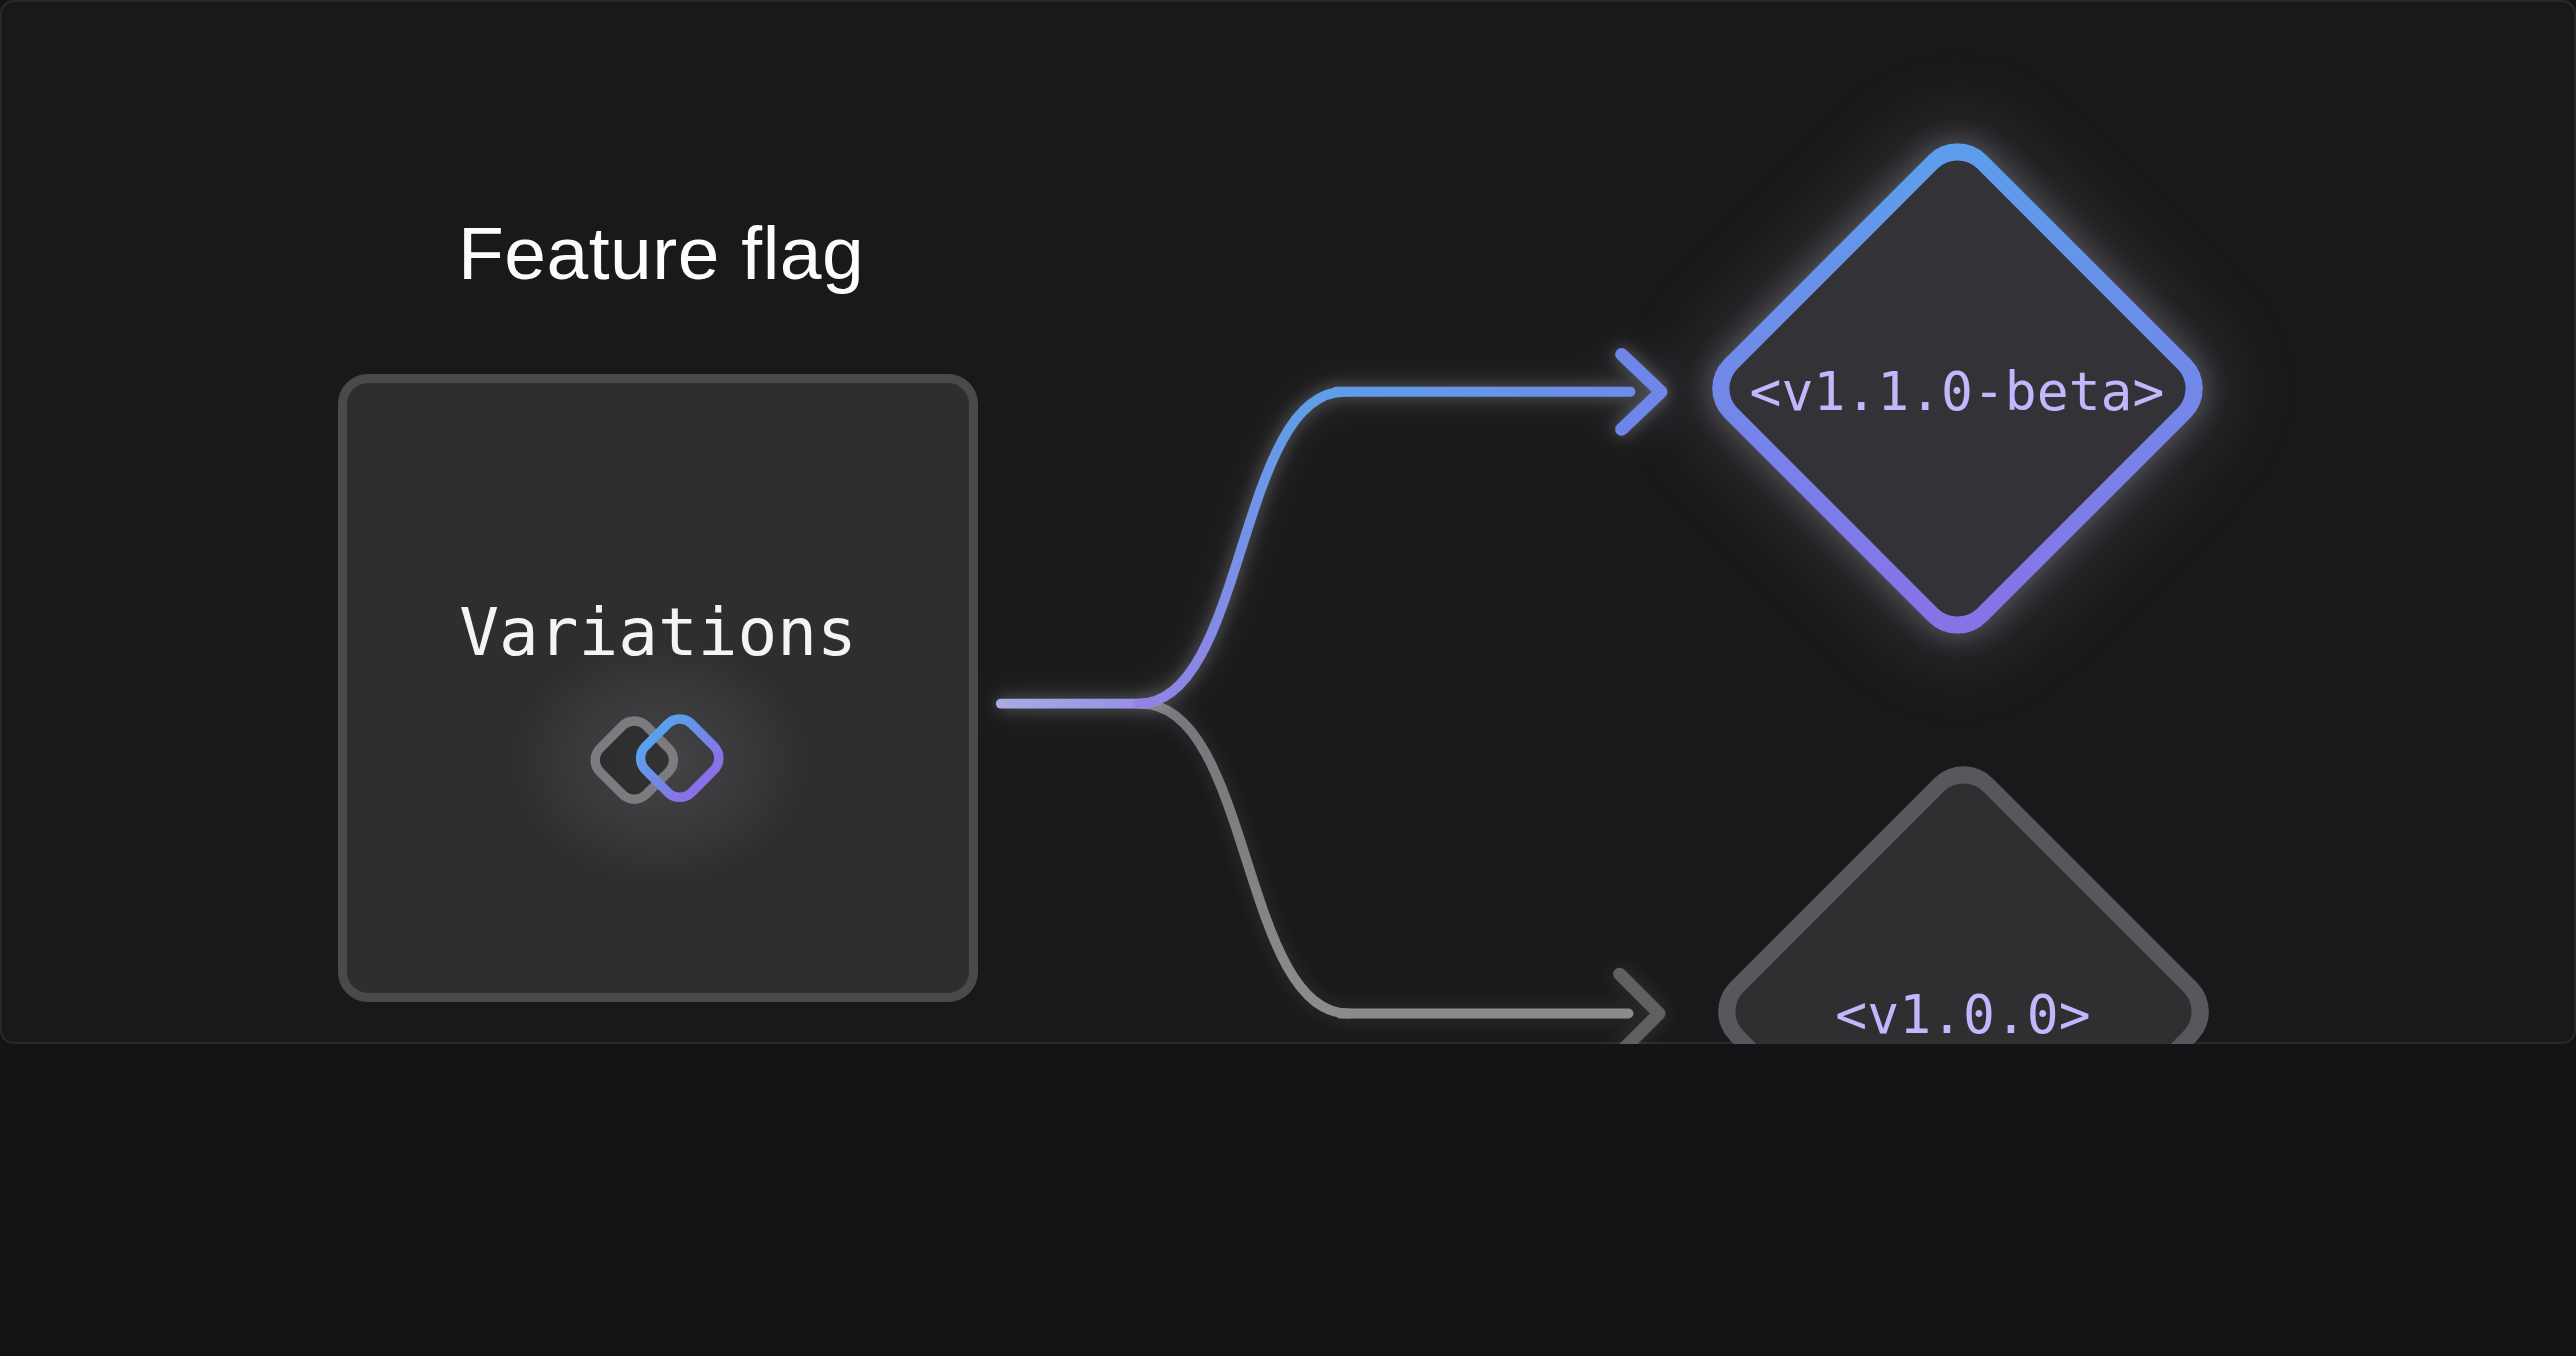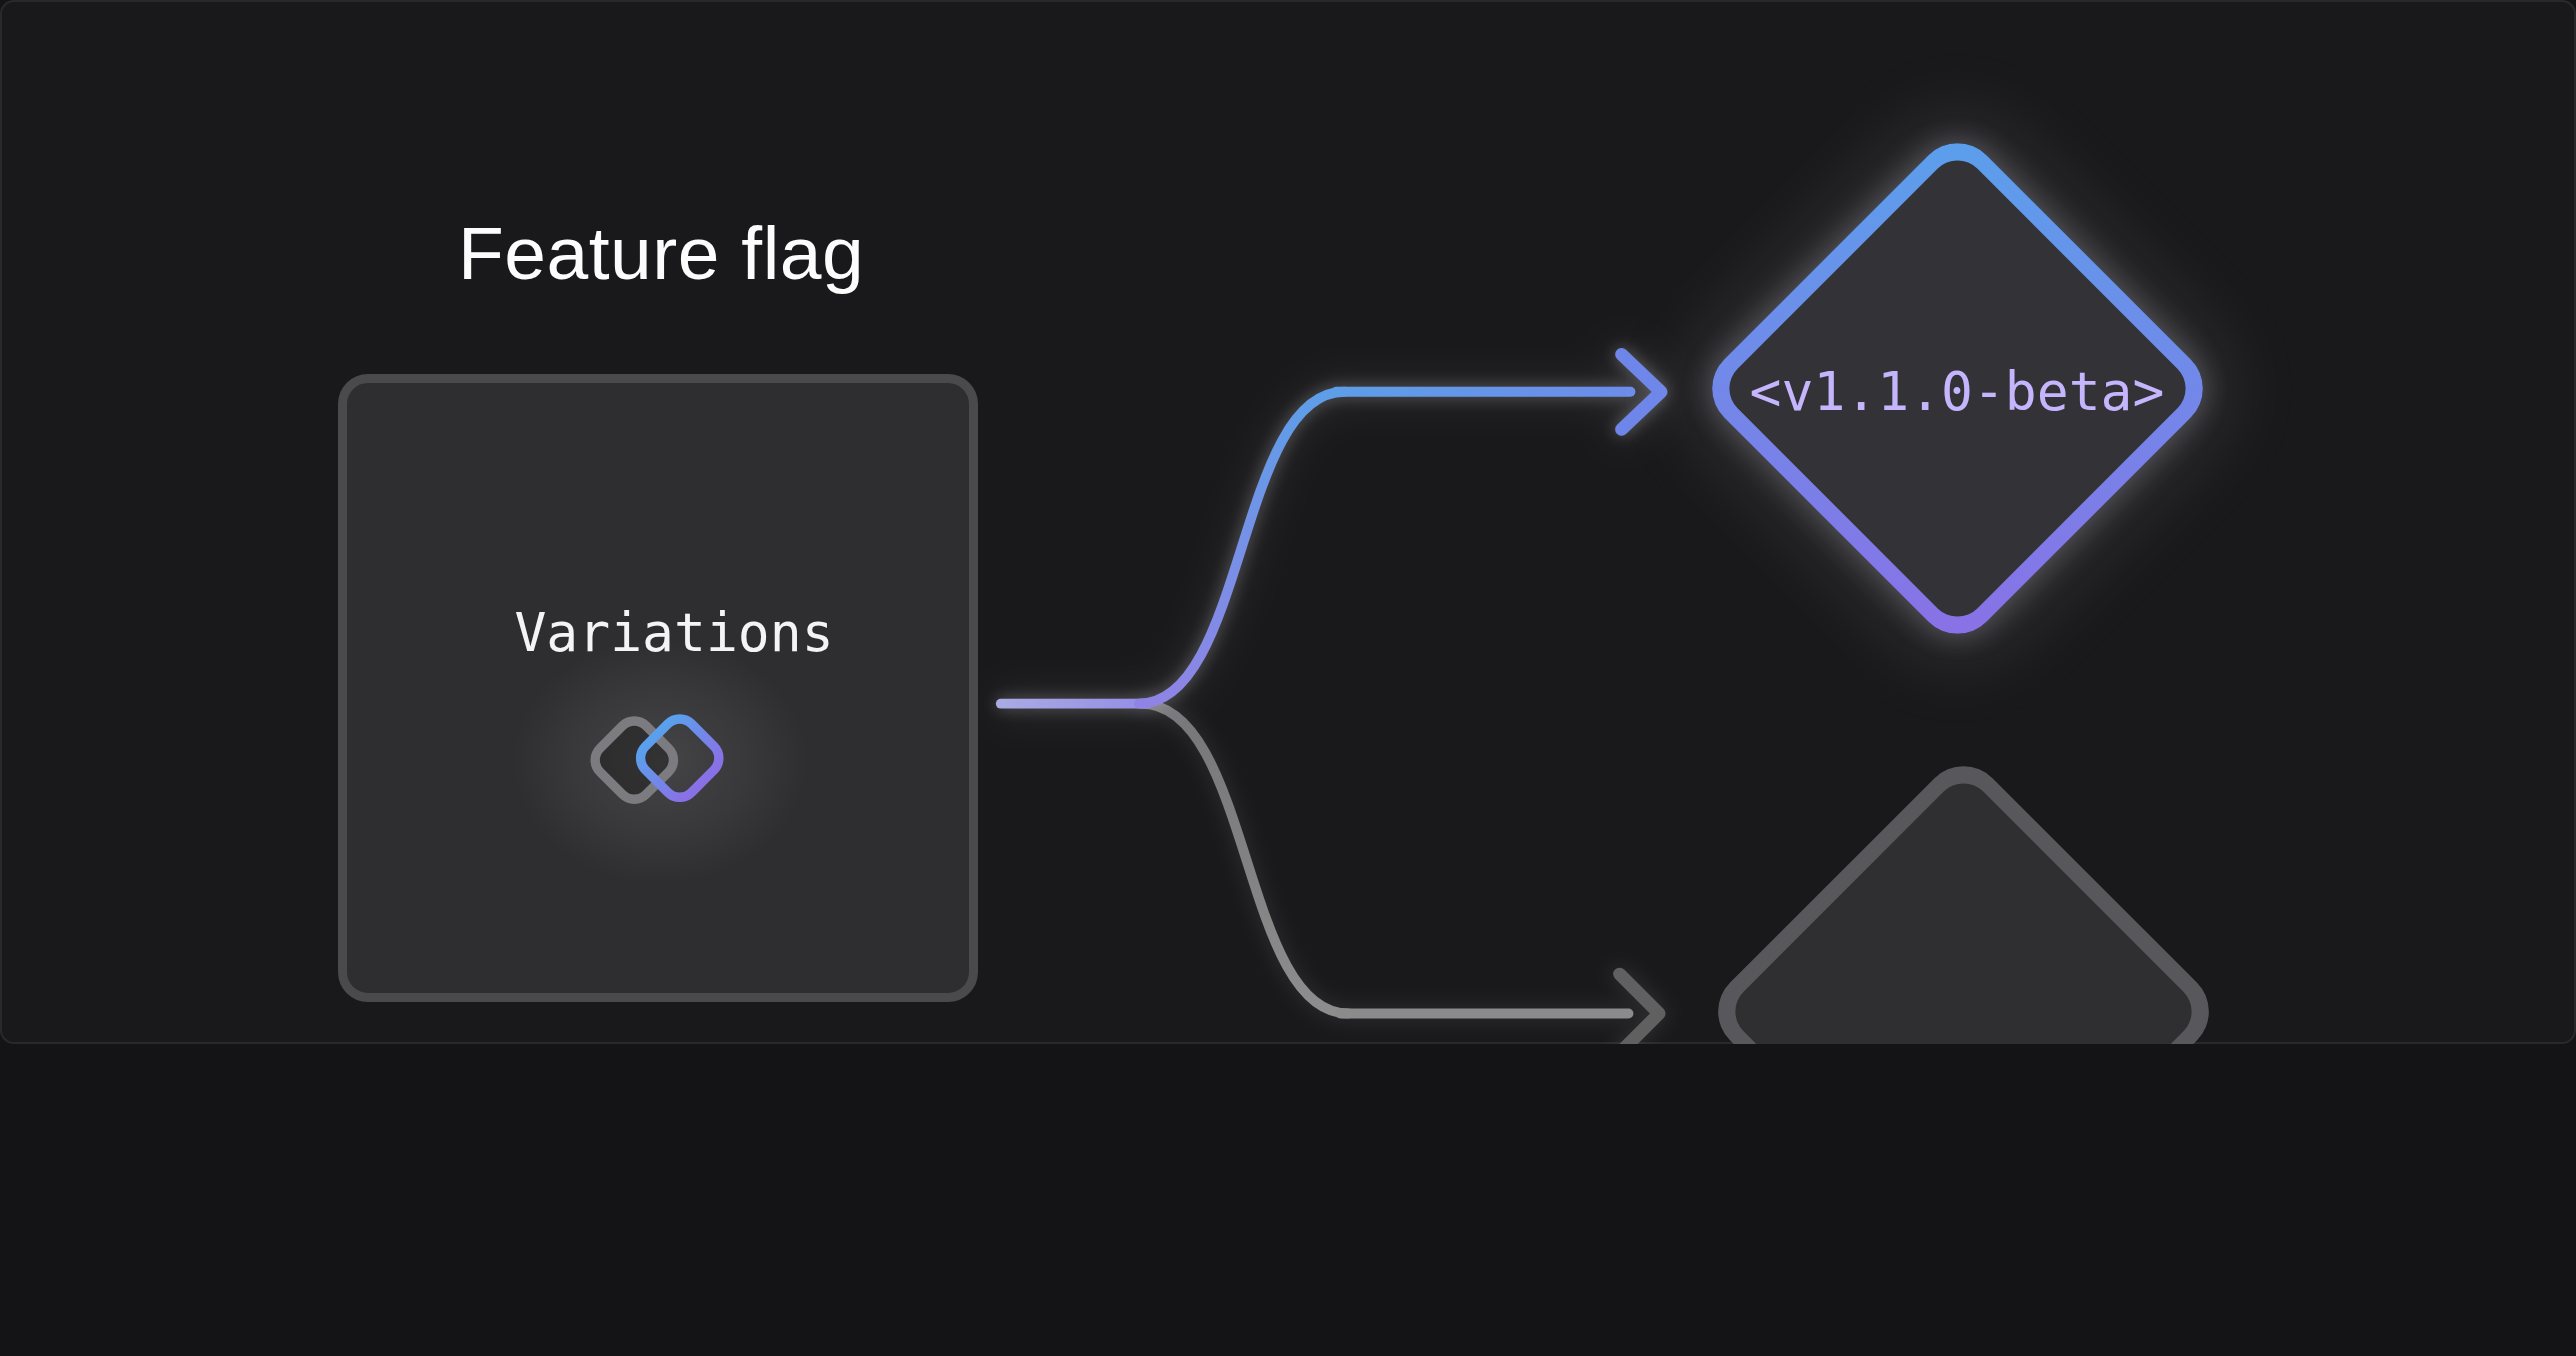--- a/index.html
+++ b/index.html
@@ -35,24 +35,23 @@
     background: #2e2e30;
     border: 9px solid #4a4a4d;
     border-radius: 30px;
   }
   .source-label {
     position: absolute;
     left: -9px; top: 218px;
     width: 640px;
     text-align: center;
     font-family: "DejaVu Sans Mono", monospace;
-    font-size: 53px; line-height: 63px;
+    font-size: 66px; line-height: 63px;
     color: #f4f4f6;
     white-space: nowrap;
-    padding-left: 16px;
   }
   .source-icon-svg {
     position: absolute;
     left: -9px; top: -9px;
     width: 640px; height: 628px;
     pointer-events: none;
   }
   
   .arrows-svg {
     position: absolute;
@@ -163,15 +162,16 @@
       <ellipse cx="326" cy="392" rx="150" ry="125" fill="url(#iconGlow)"></ellipse>
       <rect x="267" y="358" width="66" height="66" rx="17" transform="rotate(45 300 391)" fill="rgba(16,16,18,0.35)" stroke="#7b7b80" stroke-width="9.5"></rect>
       <rect x="313" y="356" width="66" height="66" rx="17" transform="rotate(45 346 389)" fill="none" stroke="url(#iconGrad)" stroke-width="9.5"></rect>
     </svg>
   </div>
 
   <div class="diamond diamond-beta"></div>
   <div class="diamond-label label-beta">&lt;v1.1.0-beta&gt;</div>
 
   <div class="diamond diamond-stable"></div>
+  <div class="diamond-label label-stable">&lt;v1.0.0&gt;</div>
 
 </div>
 
 
 </body></html>

